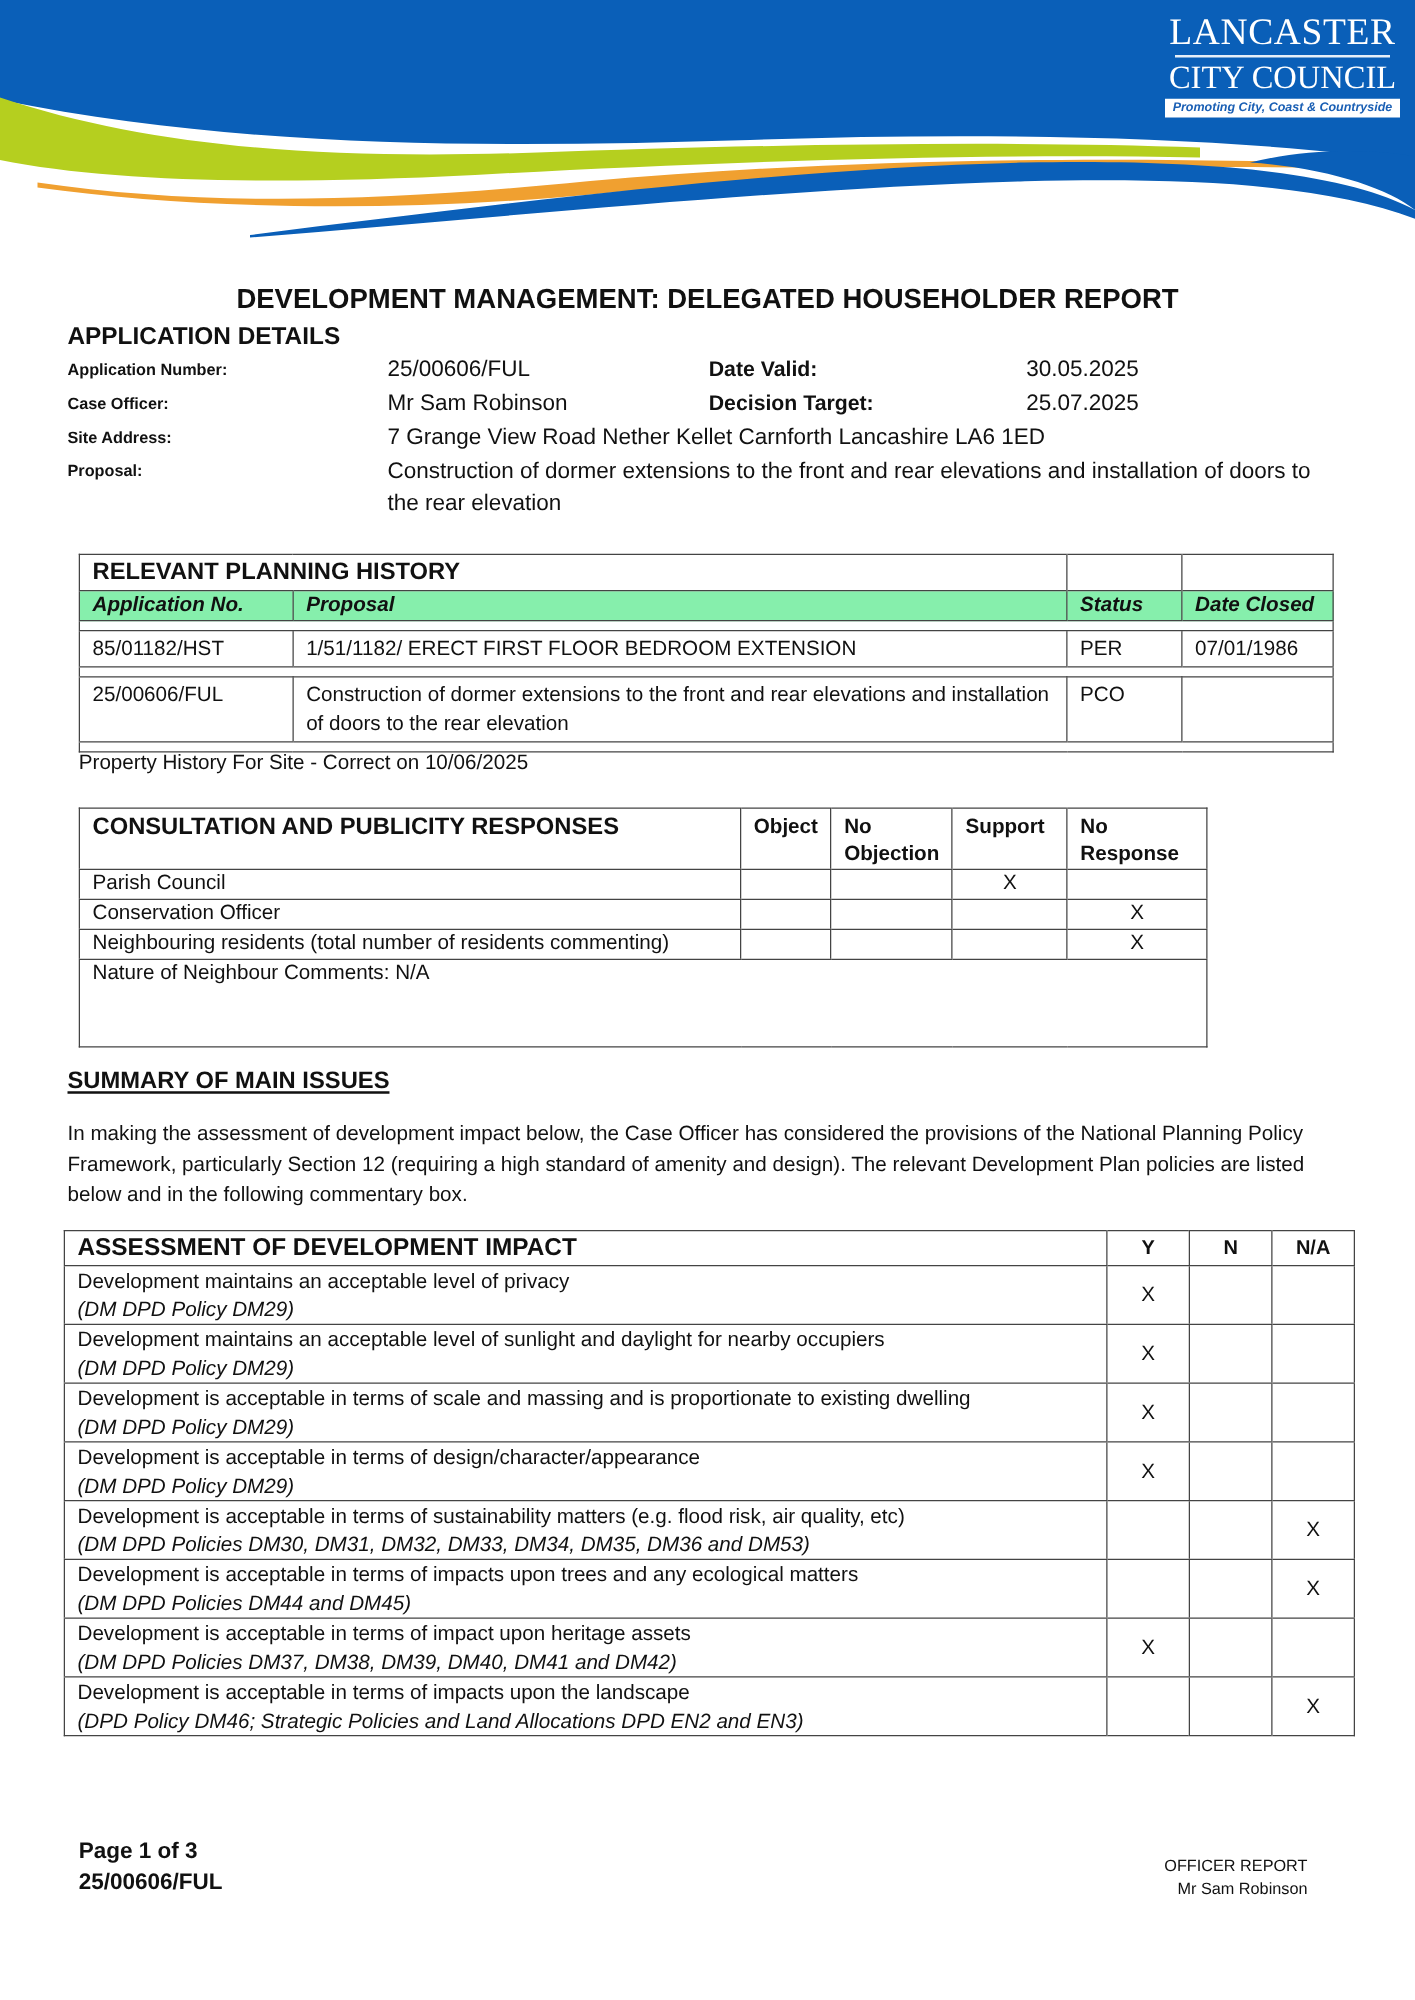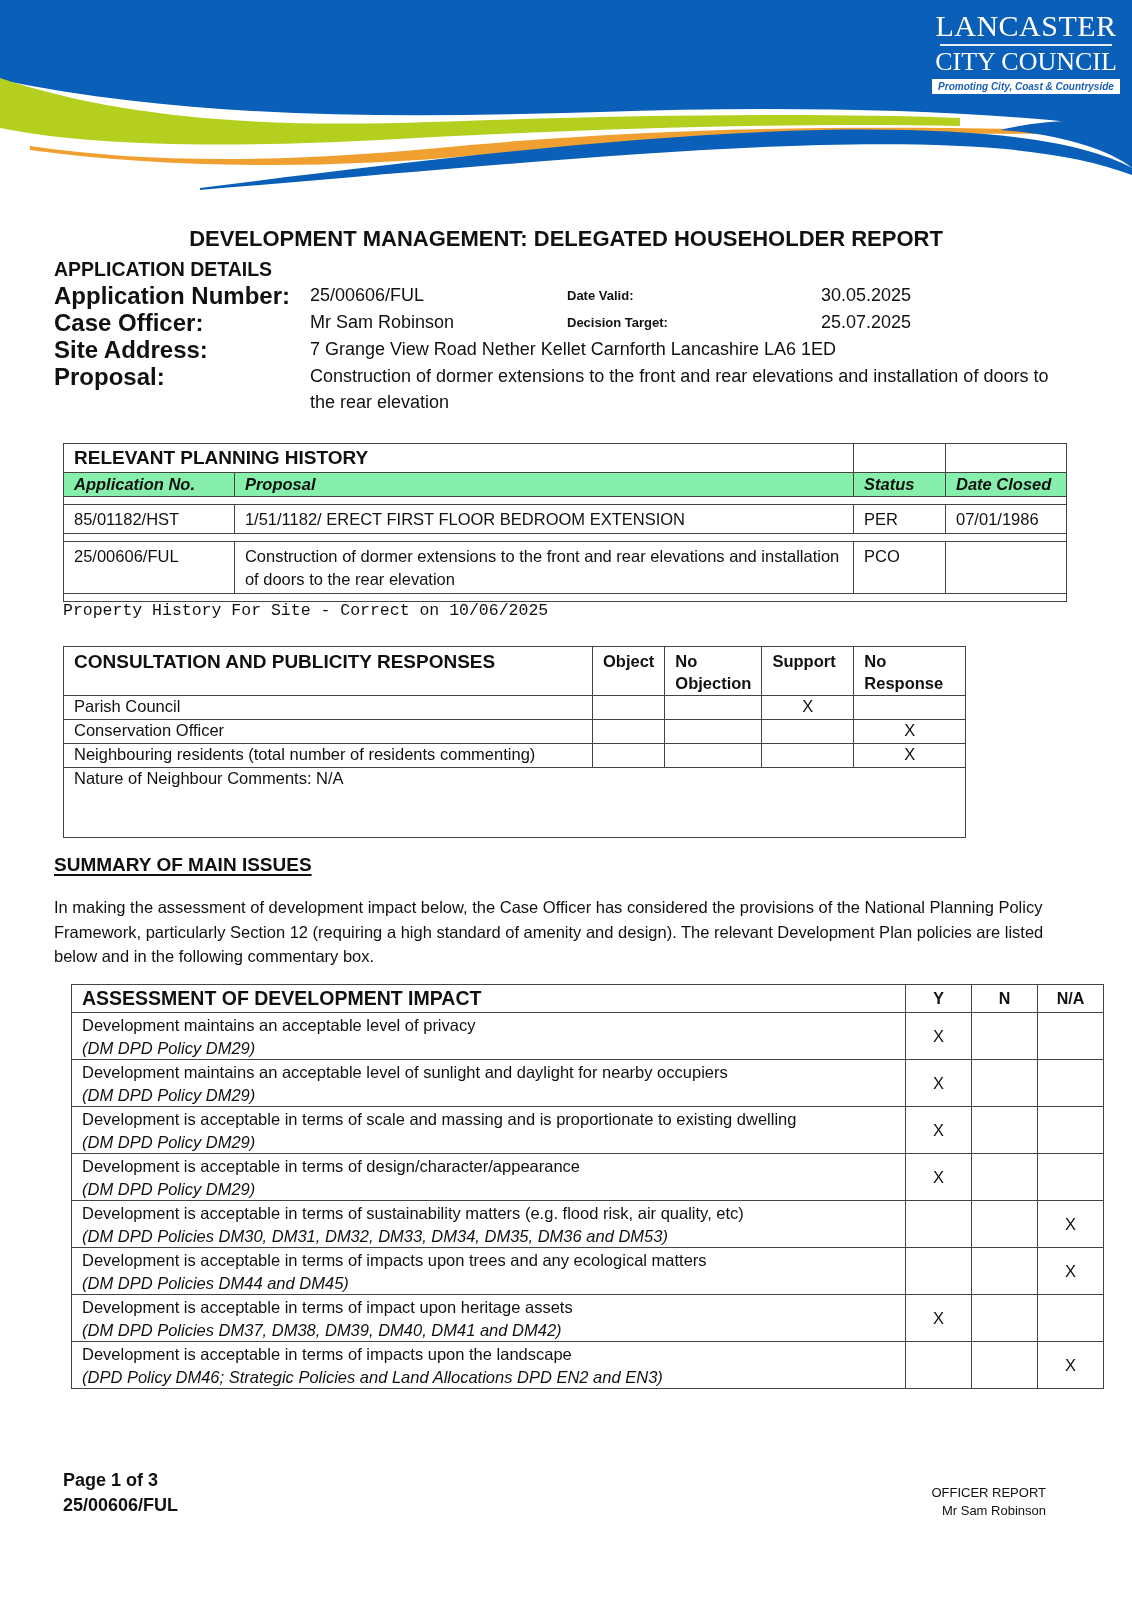--- a/index.html
+++ b/index.html
@@ -12,53 +12,53 @@
   .logo .l1 { font-size: 30px; letter-spacing: 0.5px; line-height: 32px; }
   .logo .rule { height: 2px; background: #fff; margin: 2px 8px 2px 8px; opacity: 0.9; }
   .logo .l2 { font-size: 26px; line-height: 28px; }
   .logo .tag { margin: 3px auto 0; width: 188px; background: #fff; color: #1a5fb4; font-family: "Liberation Sans", sans-serif; font-size: 10px; font-style: italic; font-weight: bold; padding: 2px 0; }
 
   .title { position: absolute; top: 226px; left: 0; width: 1132px; text-align: center; font-size: 22px; font-weight: bold; }
 
   .app-details { position: absolute; top: 256px; left: 54px; width: 1040px; font-size: 19px; }
   .app-details .heading { font-weight: bold; font-size: 19.5px; line-height: 26px; }
   .row { position: relative; height: 27px; line-height: 27px; }
-  .row .lbl { position: absolute; left: 0; font-weight: bold; font-size: 24px; }
+  .row .lbl { position: absolute; left: 0; font-weight: bold; font-size: 13px; }
   .row .val { position: absolute; left: 256px; font-size: 18px; }
-  .row .lbl2 { position: absolute; left: 513px; font-weight: bold; font-size: 13px; }
+  .row .lbl2 { position: absolute; left: 513px; font-weight: bold; font-size: 17px; }
   .row .val2 { position: absolute; left: 767px; font-size: 18px; }
   .row.proposal { height: 54px; }
   .row.proposal .val { width: 740px; line-height: 26px; top: 0; }
 
   table { border-collapse: collapse; }
   td, th { font-weight: normal; text-align: left; vertical-align: top; }
 
   .history { position: absolute; top: 443px; left: 63px; width: 1004px; border: 1.5px solid #444; font-size: 16.5px; }
   .history td { border-left: 1.5px solid #444; padding: 2px 10px; }
   .history td:first-child { border-left: none; }
   .history .h-title td { height: 29px; font-weight: bold; font-size: 19px; padding-top: 3px; }
   .history .h-cols td { background: #86efac; font-weight: bold; height: 24px; border-top: 1.5px solid #444; border-bottom: 1.5px solid #444; font-style: italic; }
   .history .spacer td { height: 8px; padding: 0; border-bottom: 1.5px solid #444; }
   .history .data td { height: 27px; padding-top: 3px; border-bottom: 1.5px solid #444; line-height: 23px; }
   .history .data2 td { height: 48px; }
   .history .trail td { height: 8px; padding: 0; }
-  .history-note { position: absolute; top: 601px; left: 63px; font-size: 16.5px; font-family: Liberation Mono, monospace; }
+  .history-note { position: absolute; top: 601px; left: 63px; font-size: 16.5px; }
 
   .consult { position: absolute; top: 646px; left: 63px; width: 903px; border: 1.5px solid #444; font-size: 16.5px; }
   .consult td { border-left: 1.5px solid #444; border-bottom: 1.5px solid #444; padding: 1px 10px; height: 24px; }
   .consult td:first-child { border-left: none; }
   .consult .c-head td { height: 48px; font-weight: bold; padding-top: 3px; line-height: 22px; }
   .consult .c-head td.big { font-size: 19px; padding-top: 4px; }
   .consult td.x { text-align: center; }
   .consult .nature td { height: 70px; border-bottom: none; }
 
   .summary-head { position: absolute; top: 854px; left: 54px; font-size: 19px; font-weight: bold; text-decoration: underline; text-decoration-thickness: 2px; text-underline-offset: 3px; }
   .summary-text { position: absolute; top: 895px; left: 54px; width: 1030px; font-size: 16.5px; line-height: 24.5px; }
 
-  .assess { position: absolute; top: 984px; left: 51px; width: 1033px; border: 1.5px solid #444; font-size: 16.5px; margin-left: 20px; }
+  .assess { position: absolute; top: 984px; left: 51px; width: 1033px; border: 1.5px solid #444; font-size: 16.5px; }
   .assess td { border-left: 1.5px solid #444; border-bottom: 1.5px solid #444; padding: 0 10px; }
   .assess td:first-child { border-left: none; }
   .assess .a-head td { height: 28px; font-weight: bold; vertical-align: middle; }
   .assess .a-head td.big { font-size: 19.5px; }
   .assess .a-head td.c { text-align: center; font-size: 16px; }
   .assess .item td { height: 46.5px; line-height: 22.5px; padding-top: 1px; }
   .assess .item td.x { text-align: center; vertical-align: middle; padding: 0; }
   .assess .policy { font-style: italic; display: block; }
   .assess tr:last-child td { border-bottom: none; }
 

